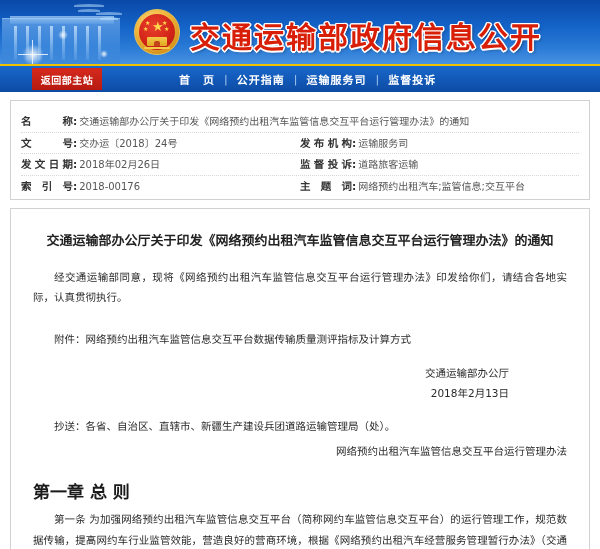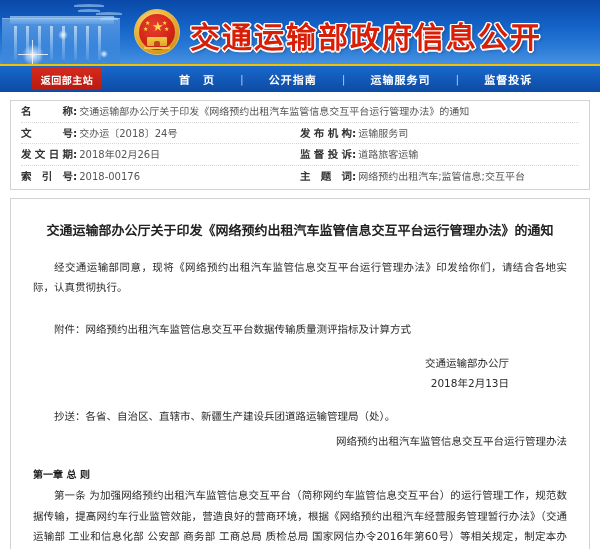--- a/index.html
+++ b/index.html
@@ -170,21 +170,21 @@
     display: flex;
     align-items: center;
     justify-content: center;
     letter-spacing: 0.5px;
     cursor: pointer;
   }
   .nav-links {
     display: flex;
     align-items: center;
     margin-left: 68px;
-    gap: 16px;
+    gap: 0;
   }
   .nav-link {
     color: #ffffff;
     font-size: 11px;
     font-weight: bold;
     padding: 0 9px;
     letter-spacing: 1px;
     cursor: pointer;
     white-space: nowrap;
   }
@@ -197,21 +197,21 @@
   
   .page {
     width: 600px;
     padding: 8px 10px 0 10px;
     background: #fff;
   }
 
   
   .meta-panel {
     border: 1px solid #d2d2d2;
-    padding: 0 10px 3px 10px;
+    padding: 10px 10px 3px 10px;
     background: #fff;
   }
   .meta-row {
     display: flex;
     align-items: baseline;
     border-bottom: 1px dotted #d8d8d8;
     padding: 3px 0 3px 0;
     min-height: 17px;
   }
   .meta-row:last-child { border-bottom: none; }
@@ -292,21 +292,21 @@
 
   .doc-subtitle {
     text-align: right;
     font-size: 10.5px;
     line-height: 1.9;
     color: #2a2a2a;
     margin: 6px 0 4px 0;
   }
 
   .doc-chapter {
-    font-size: 10px;
+    font-size: 17px;
     font-weight: bold;
     color: #1a1a1a;
     line-height: 2;
     margin-top: 2px;
   }
 </style>
 </head>
 <body>
 
 <div class="banner">

